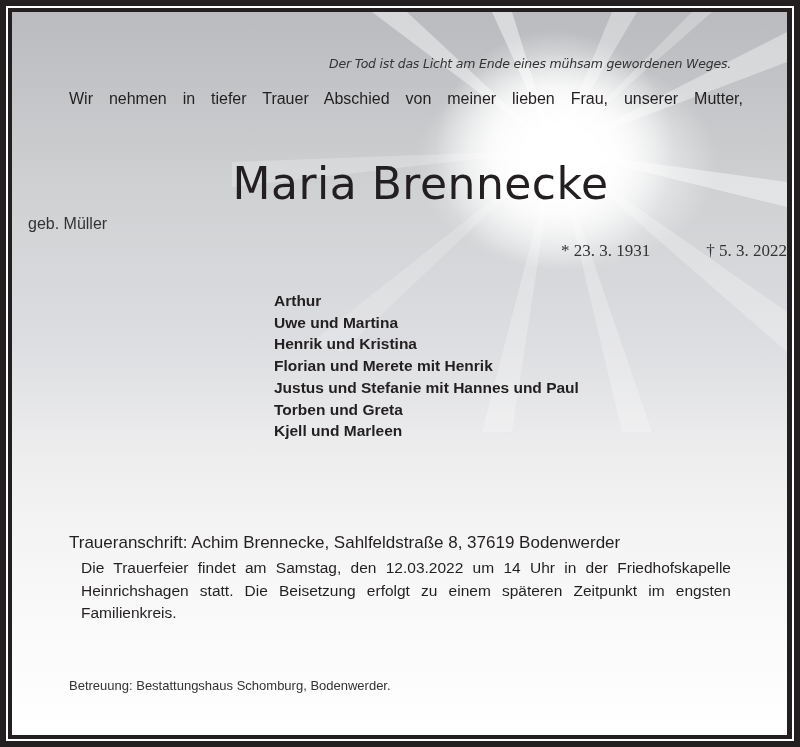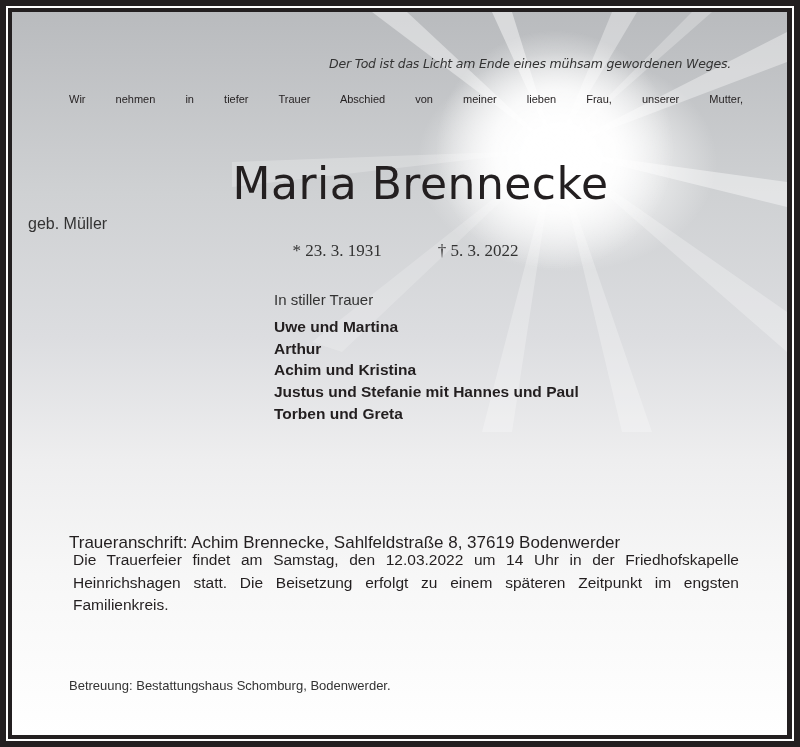--- a/index.html
+++ b/index.html
@@ -42,21 +42,21 @@
       right: 56px; top: 44px;
       font-family: "DejaVu Sans", sans-serif;
       font-style: italic;
       font-size: 12.5px;
       letter-spacing: -0.2px;
       color: #333;
     }
     .intro {
       position: absolute;
       left: 57px; top: 75px; width: 674px;
-      font-size: 11px;
+      font-size: 16px;
       line-height: 24px;
       text-align: justify;
       text-align-last: left;
     }
     .intro .l1 { display: block; text-align: justify; text-align-last: justify; }
     .name {
       position: absolute;
       left: 0; width: 100%;
       top: 146px;
       text-align: center;
@@ -72,21 +72,21 @@
     .nee {
       position: absolute; left: 4px; width: 100%; top: 203px;
       text-align: left;
       font-family: Liberation Sans, sans-serif;
       font-size: 16px;
       color: #333;
       padding-left: 12px; box-sizing: border-box;
     }
     .dates {
       position: absolute; left: 0; width: 100%; top: 229px;
-      text-align: center;
+      text-align: right;
       font-family: "Liberation Serif", serif;
       font-size: 17px;
       color: #333;
       padding-left: 12px; box-sizing: border-box;
     }
     .dates span { display: inline-block; }
     .dates .gap { width: 56px; }
     .mourners {
       position: absolute; left: 262px; top: 278px;
     }
@@ -98,21 +98,21 @@
       font-weight: bold; font-size: 15.5px; line-height: 21.7px;
     }
     .address {
       position: absolute; left: 57px; top: 520px;
       font-size: 17px; line-height: 22px; color: #231f20;
     }
     .notice {
       position: absolute; left: 57px; top: 533px; width: 674px;
       font-size: 15.5px; line-height: 22.5px; color: #231f20;
     }
-    .notice p { margin: 4px; text-align: justify; }
+    .notice p { margin: 12px; text-align: justify; }
     .care {
       position: absolute; left: 57px; top: 665px;
       font-size: 13px; line-height: 18px; color: #333;
     }
   </style>
 </head>
 <body>
 
 <div class="frame-white"></div>
 <div class="frame-dark"></div>
@@ -153,27 +153,28 @@
       <span class="l1">Wir nehmen in tiefer Trauer Abschied von meiner lieben Frau, unserer Mutter,</span>
     </div>
 
     <div class="name">Maria Brennecke</div>
     <div class="nee">geb. Müller</div>
     <div class="dates">
       <span>* 23. 3. 1931</span><span class="gap"></span><span>† 5. 3. 2022</span>
     </div>
 
     <div class="mourners">
-      <div class="caption">In stiller Trauer</div>
       <ul class="list">
+        <li>Arthur</li>
         <li>Uwe und Martina</li>
-        <li>Arthur</li>
-        <li>Achim und Kristina</li>
+        <li>Henrik und Kristina</li>
+        <li>Florian und Merete mit Henrik</li>
         <li>Justus und Stefanie mit Hannes und Paul</li>
         <li>Torben und Greta</li>
+        <li>Kjell und Marleen</li>
       </ul>
     </div>
 
     <div class="address">Traueranschrift: Achim Brennecke, Sahlfeldstraße 8, 37619 Bodenwerder</div>
 
     <div class="notice">
       <p>Die Trauerfeier findet am Samstag, den 12.03.2022 um 14 Uhr in der Friedhofskapelle Heinrichshagen statt. Die Beisetzung erfolgt zu einem späteren Zeitpunkt im engsten Familienkreis.</p>
     </div>
 
     <div class="care">Betreuung: Bestattungshaus Schomburg, Bodenwerder.</div>

